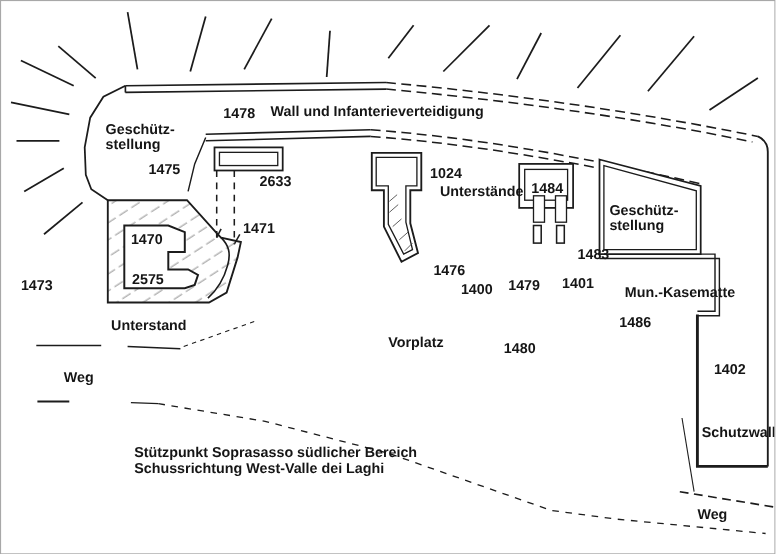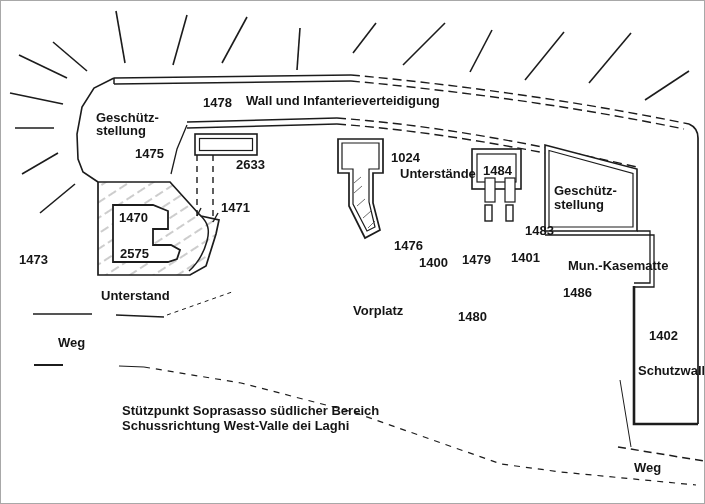--- a/index.html
+++ b/index.html
@@ -148,21 +148,21 @@
       <div class="lbl" style="left: 492px; top: 224px; margin-left: 32px;">1483</div>
       <div class="lbl" style="left: 418px; top: 256px;">1400</div>
       <div class="lbl" style="left: 461px; top: 253px;">1479</div>
       <div class="lbl" style="left: 510px; top: 251px;">1401</div>
       <div class="lbl" style="left: 567px; top: 259px;">Mun.-Kasematte</div>
       <div class="lbl" style="left: 562px; top: 286px;">1486</div>
       <div class="lbl" style="left: 100px; top: 289px;">Unterstand</div>
       <div class="lbl" style="left: 352px; top: 304px;">Vorplatz</div>
       <div class="lbl" style="left: 445px; top: 310px; margin-left: 12px;">1480</div>
       <div class="lbl" style="left: 648px; top: 318px; margin-top: 11px;">1402</div>
-      <div class="lbl" style="left: 637px; top: 364px;">Schutzwall</div>
+      <div class="lbl" style="left: 637px; top: 386px;">Schutzwall</div>
       <div class="lbl" style="left: 680px; top: 438px; margin-left: 31px;">1407</div>
       <div class="lbl" style="left: 633px; top: 461px;">Weg</div>
       <div class="lbl" style="left: 57px; top: 336px;">Weg</div>
       <div class="lbl" style="left: 121px; top: 404px;">Stützpunkt Soprasasso südlicher Bereich</div>
       <div class="lbl" style="left: 121px; top: 419px;">Schussrichtung West-Valle dei Laghi</div>
     </div>
 
 </div>
 
 </body></html>

